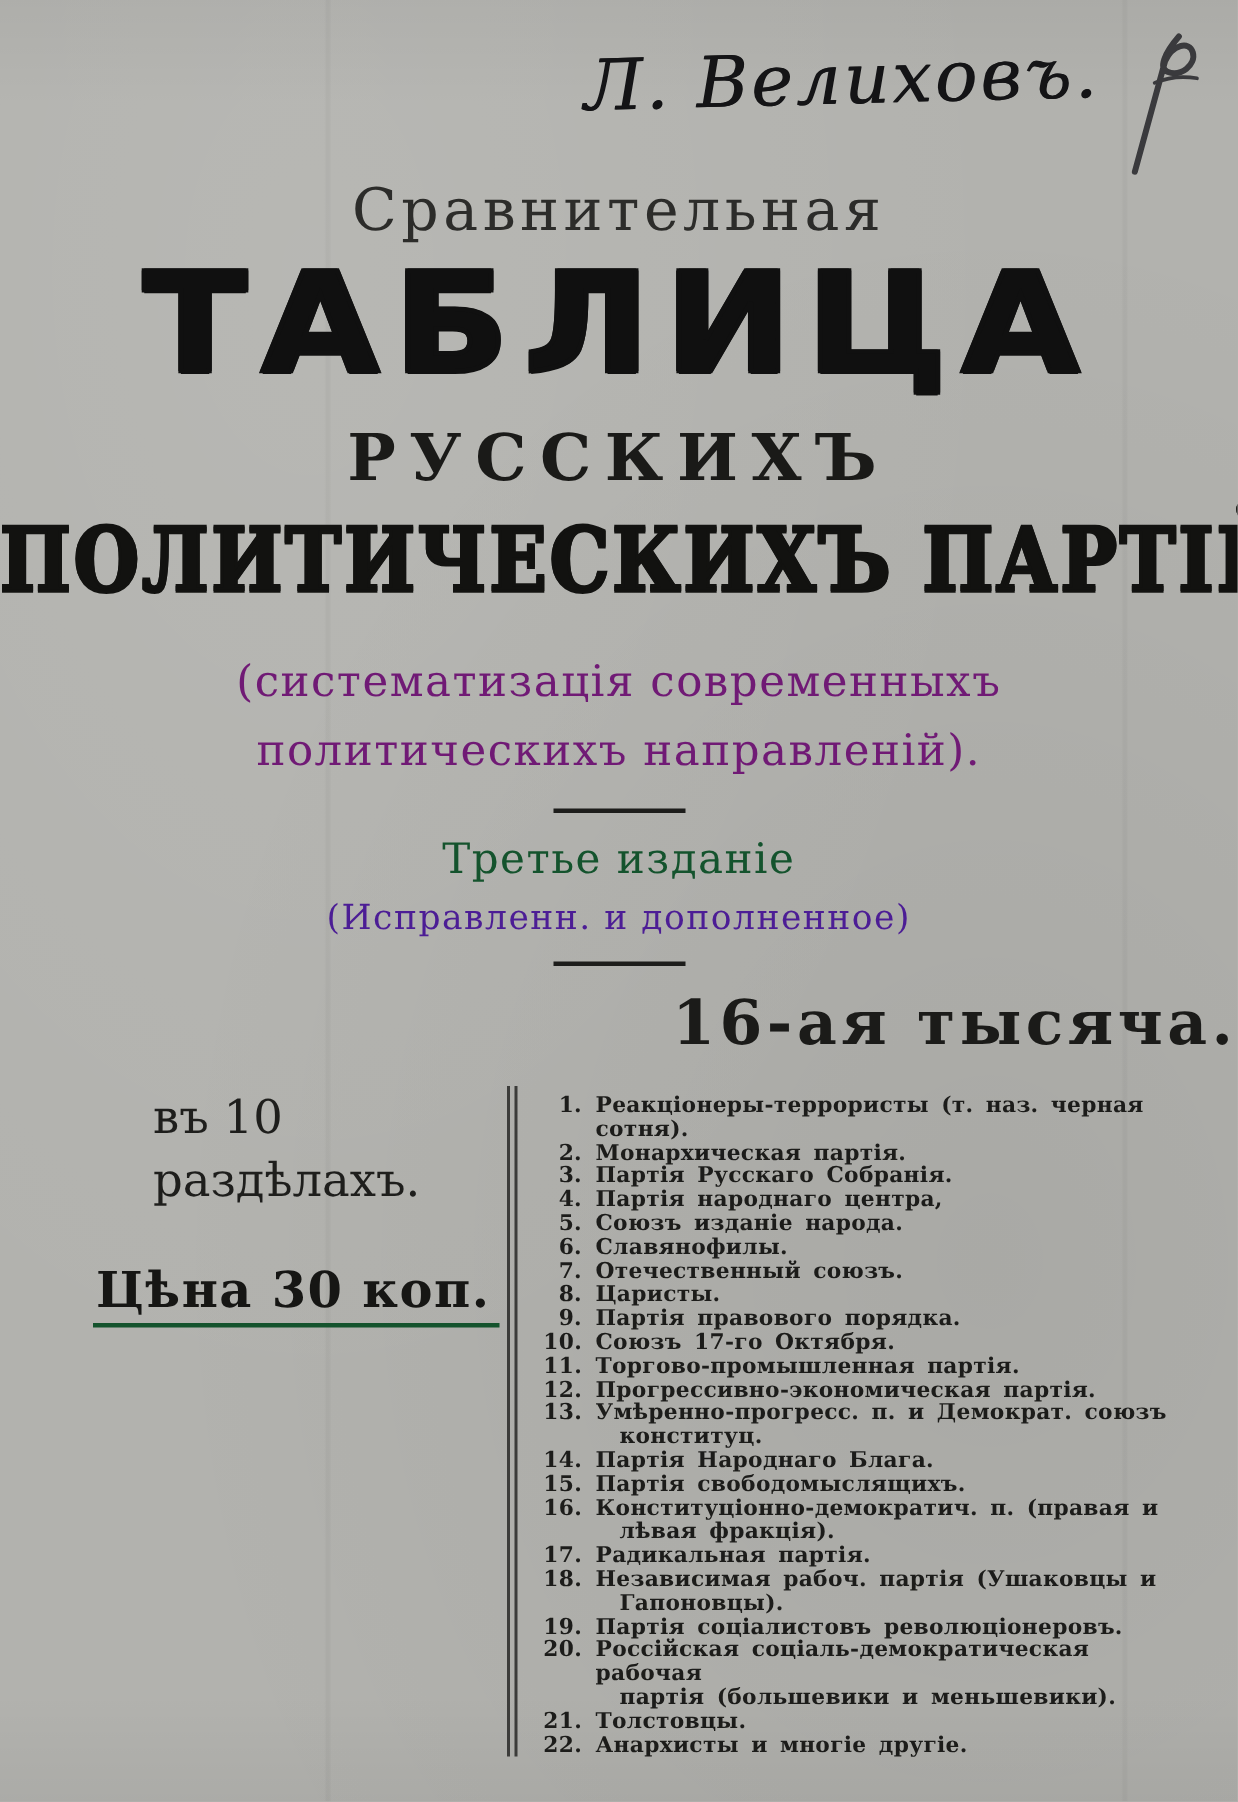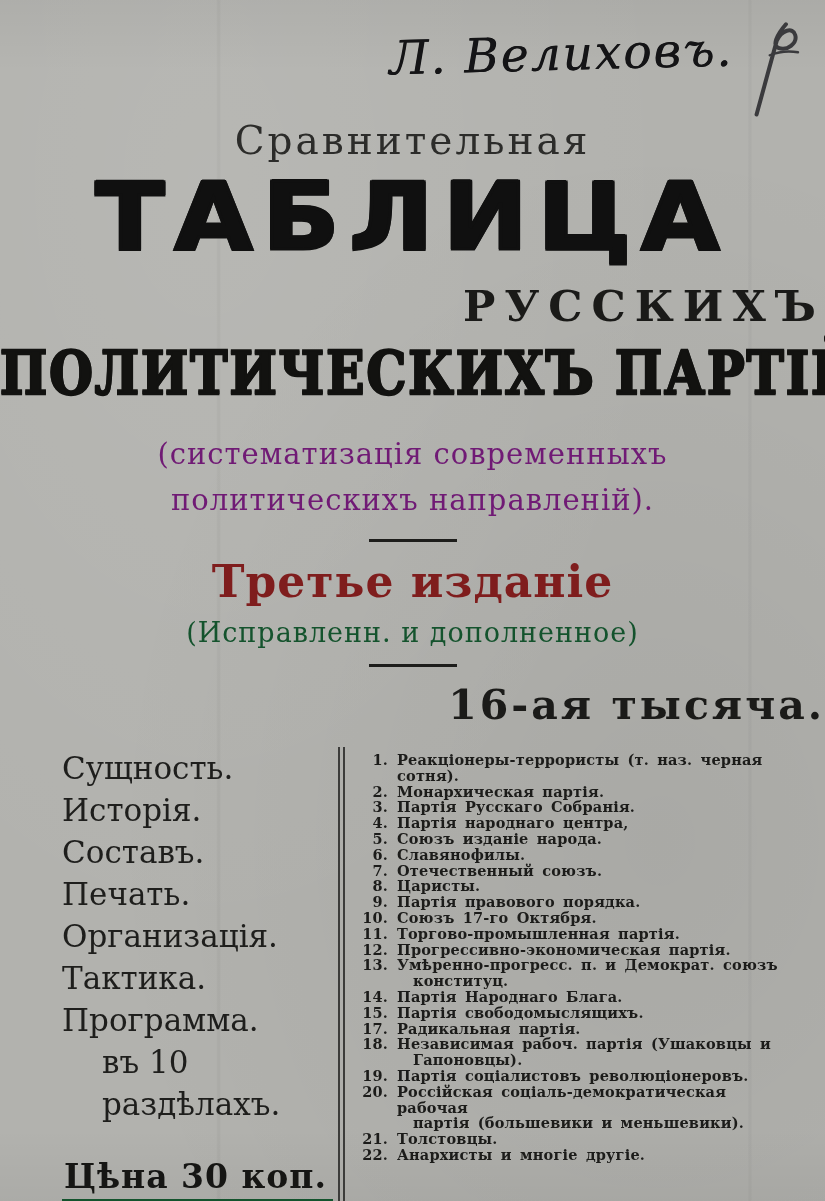--- a/index.html
+++ b/index.html
@@ -39,34 +39,34 @@
   .title-main{
     margin-top:6px;font-size:90px;line-height:96px;
     font-family:"DejaVu Sans", sans-serif;font-weight:bold;
     letter-spacing:9px;color:#101010;
     transform:scaleX(1.12) scaleY(1.02);transform-origin:center;
     -webkit-text-stroke:3px #101010;
     text-shadow:1.5px 0 0 #101010,-1.5px 0 0 #101010,0 1.5px 0 #101010,0 -1.5px 0 #101010;
     white-space:nowrap;
   }
   .title-line2{
-    margin-top:16px;font-size:43px;font-weight:bold;letter-spacing:9px;color:#1a1a18;text-align:right;
+    margin-top:16px;font-size:43px;font-weight:bold;letter-spacing:9px;color:#1a1a18;
   }
   .title-line3{
     margin-top:12px;font-size:50px;line-height:62px;font-weight:bold;letter-spacing:2px;color:#121210;
     transform:scaleY(1.18);transform-origin:center;
     -webkit-text-stroke:2px #121210;
     text-shadow:1px 0 0 #121210,-1px 0 0 #121210;
     white-space:nowrap;
   }
   .subtitle{margin-top:26px;font-size:29px;line-height:46px;letter-spacing:1px;color:#701a75;}
 
   .rule-short{width:88px;height:3px;background:#1d1d1b;margin:16px auto 14px auto;}
-  .edition{font-size:44px;font-weight:bold;letter-spacing:1px;color:#7f1d1d;}
-  .edition-note{margin-top:10px;font-size:27px;letter-spacing:1px;color:#14532d;}
+  .edition{font-size:28px;font-weight:normal;letter-spacing:1px;color:#14532d;}
+  .edition-note{margin-top:10px;font-size:23px;letter-spacing:1px;color:#4c1d95;}
   .print-run{margin-top:14px;font-size:41px;font-weight:bold;letter-spacing:3px;color:#1b1b19;text-align:right;}
 
   .columns{display:flex;align-items:stretch;padding:12px 24px 0 62px;margin-top:6px;}
   .left-col{flex:none;width:276px;}
   .section-item{font-size:31px;line-height:42px;color:#1e1e1c;list-style:none;}
   .section-note{font-size:31px;line-height:42px;padding-left:40px;color:#1e1e1c;}
   .price{
     display:inline-block;margin-top:32px;font-size:33px;font-weight:bold;letter-spacing:1px;
     border-bottom:3px solid #14532d;padding:0 6px 3px 2px;color:#161614;
   }
@@ -105,29 +105,20 @@
   </div>
 
   <div class="rule-short"></div>
   <div class="center edition">Третье изданіе</div>
   <div class="center edition-note">(Исправленн. и дополненное)</div>
   <div class="rule-short"></div>
   <div class="center print-run">16-ая тысяча.</div>
 
   <div class="columns">
     <div class="left-col">
-      <ul id="section-list">
-          <li class="section-item">Сущность.</li>
-          <li class="section-item">Исторія.</li>
-          <li class="section-item">Составъ.</li>
-          <li class="section-item">Печать.</li>
-          <li class="section-item">Организація.</li>
-          <li class="section-item">Тактика.</li>
-          <li class="section-item">Программа.</li>
-        </ul>
       <div class="section-note">въ 10 раздѣлахъ.</div>
       <div>
         <span class="price">Цѣна 30 коп.</span>
       </div>
     </div>
     <div class="divider"></div>
     <div class="right-col">
       <ul id="party-list">
           <li class="party">
     <span class="party-num">1.</span>
@@ -214,20 +205,27 @@
               <span class="party-line">Партія Народнаго Блага.</span>
             </span>
   </li>
           <li class="party">
     <span class="party-num">15.</span>
     <span class="party-lines">
               <span class="party-line">Партія свободомыслящихъ.</span>
             </span>
   </li>
           <li class="party">
+    <span class="party-num">16.</span>
+    <span class="party-lines">
+              <span class="party-line">Конституціонно-демократич. п. (правая и</span>
+              <span class="party-line cont">лѣвая фракція).</span>
+            </span>
+  </li>
+          <li class="party">
     <span class="party-num">17.</span>
     <span class="party-lines">
               <span class="party-line">Радикальная партія.</span>
             </span>
   </li>
           <li class="party">
     <span class="party-num">18.</span>
     <span class="party-lines">
               <span class="party-line">Независимая рабоч. партія (Ушаковцы и</span>
               <span class="party-line cont">Гапоновцы).</span>

